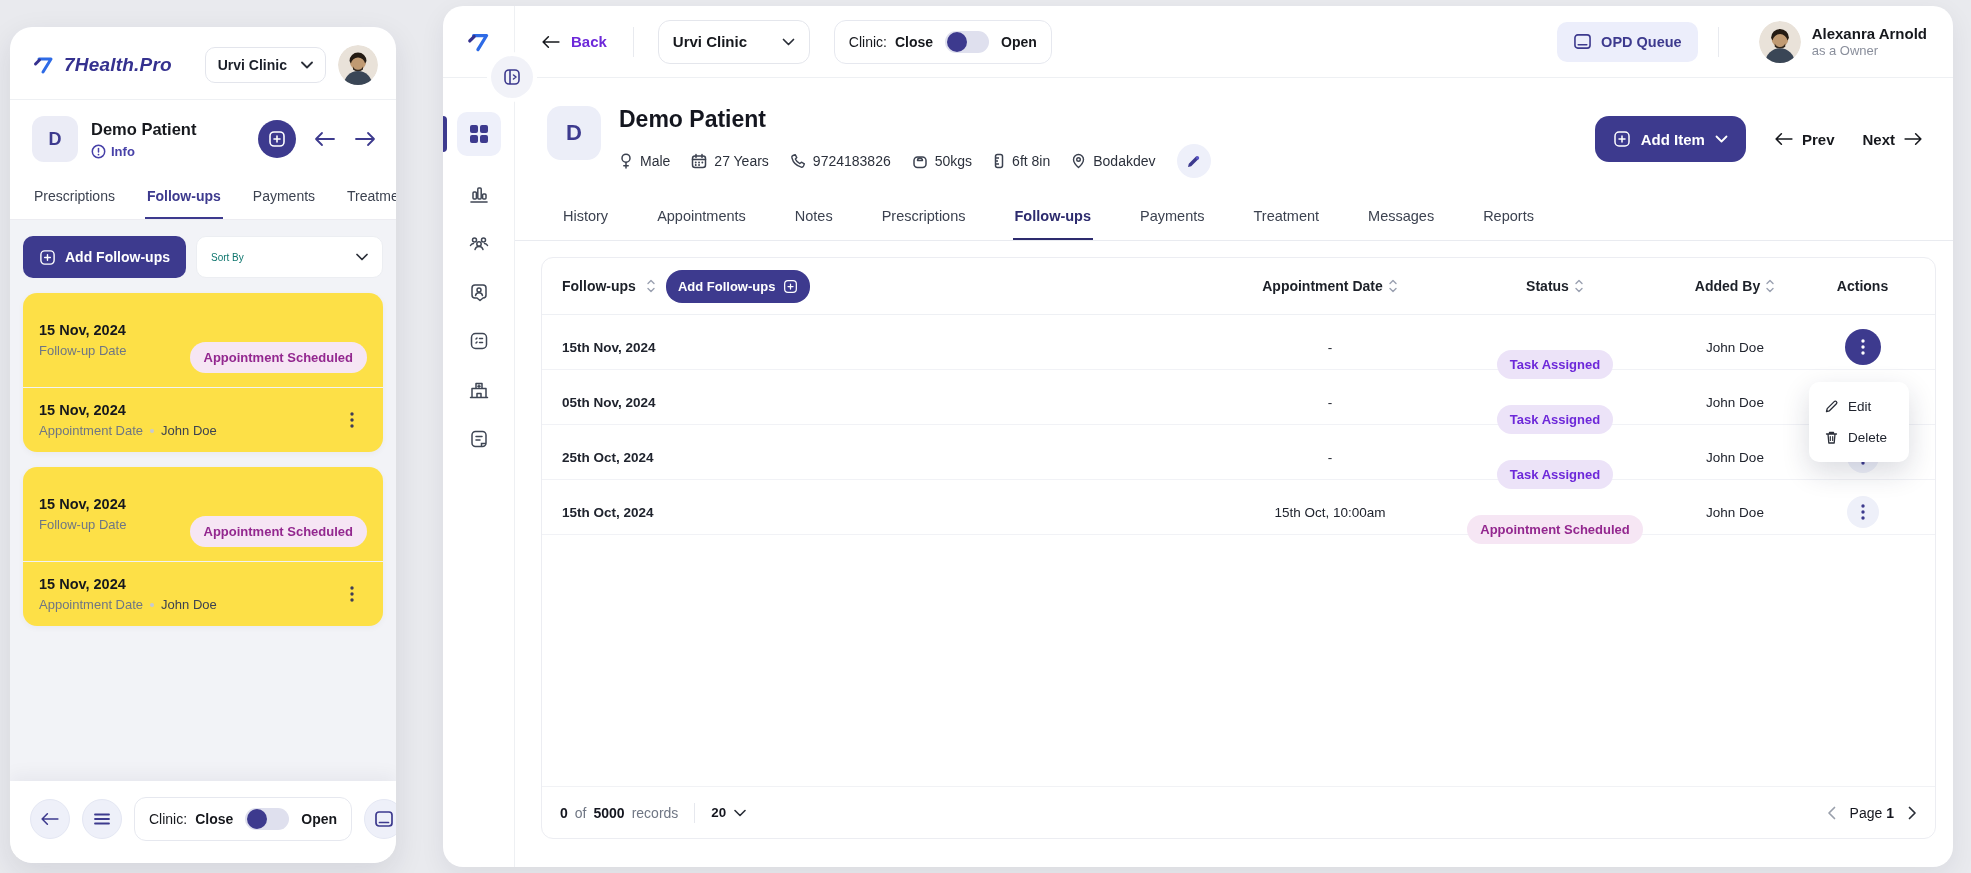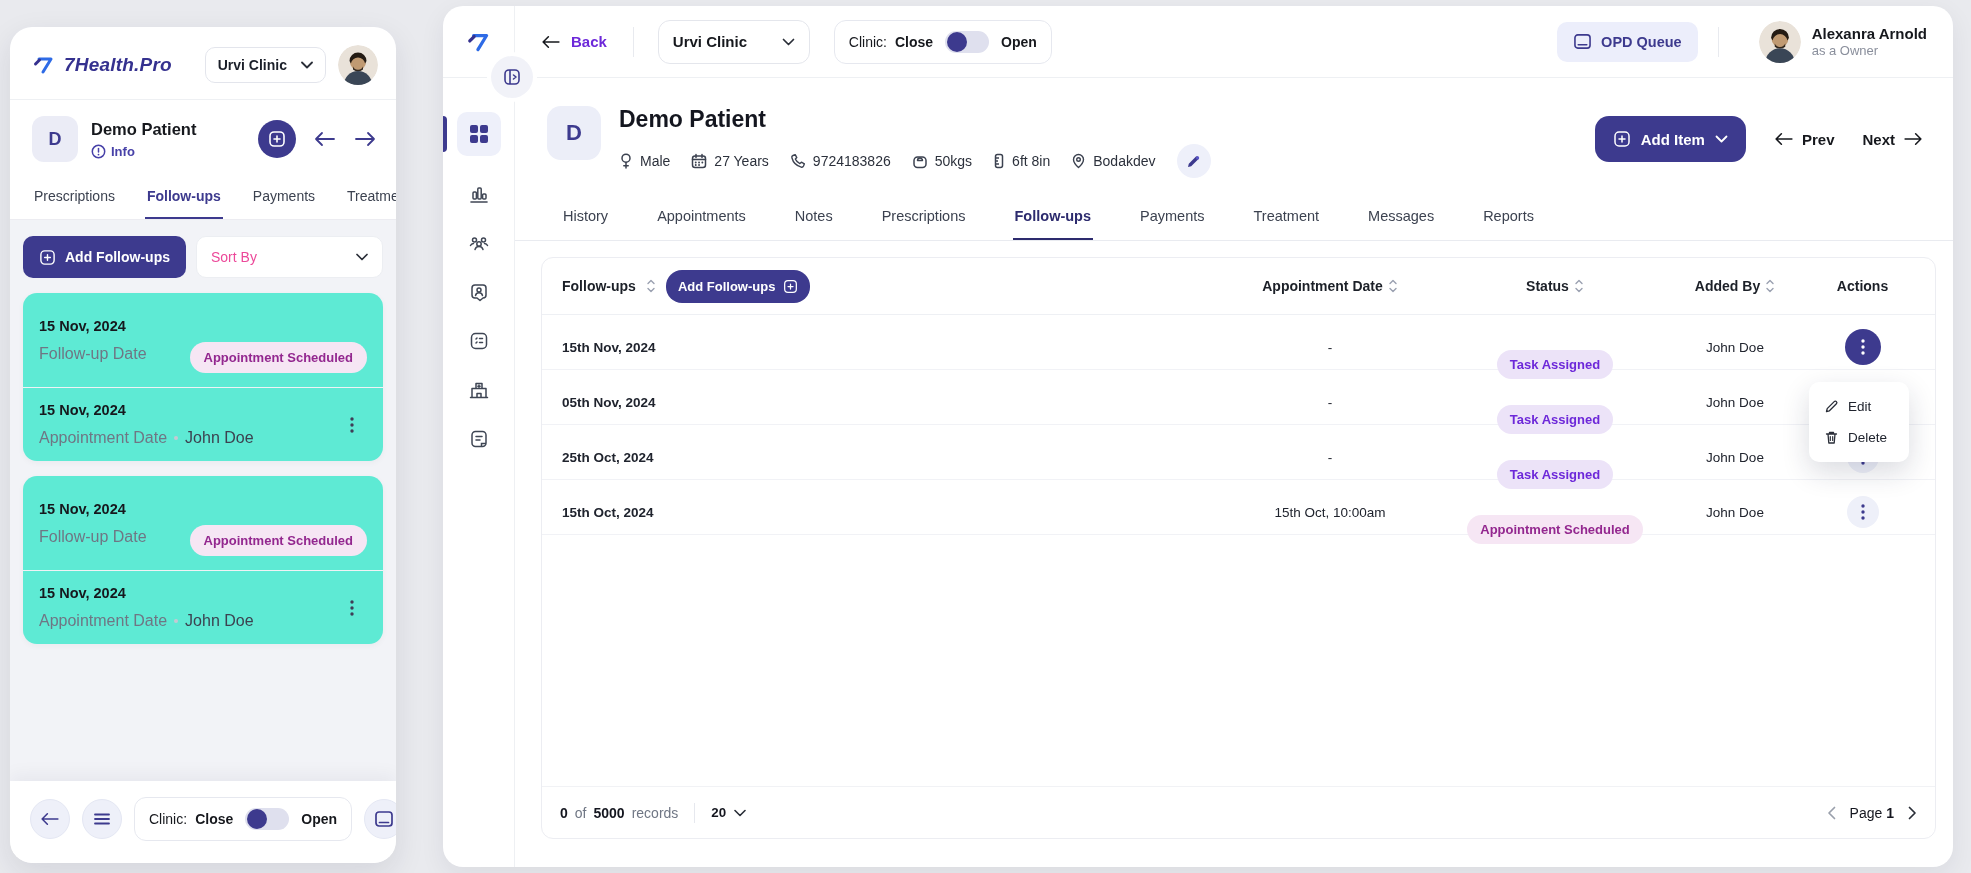--- a/index.html
+++ b/index.html
@@ -31,26 +31,26 @@
   .pt-info{ display:flex; align-items:center; gap:5px; margin-top:5px; color:#4741a8; font-size:13px; font-weight:600; }
   .lp-patient-right{ margin-left:auto; display:flex; align-items:center; gap:18px; }
   .plus-circle{ width:38px; height:38px; border-radius:50%; background:var(--primary,#3d3a8e); display:flex; align-items:center; justify-content:center; }
   .nav-arrow{ color:var(--primary,#3d3a8e); display:flex; }
   .lp-tabs{ display:flex; gap:28px; padding:6px 20px 0 22px; border-bottom:1px solid #ececf1; white-space:nowrap; overflow:hidden; }
   .lp-tab{ font-size:14px; color:#3c4250; padding:10px 2px 13px; border-bottom:2.5px solid transparent; }
   .lp-tab.active{ color:var(--primary,#3d3a8e); font-weight:700; border-bottom-color:var(--primary,#3d3a8e); }
   .lp-body{ flex:1; background:#f2f3f7; padding:16px 13px 10px; overflow:hidden; }
   .lp-controls{ display:flex; gap:10px; }
   .btn-primary{ display:flex; align-items:center; gap:9px; background:var(--primary,#3d3a8e); color:#fff; border-radius:10px; height:42px; padding:0 16px; font-size:14px; font-weight:600; }
-  .sort-select{ flex:1; display:flex; align-items:center; justify-content:space-between; background:#fff; border:1px solid #eceef2; border-radius:10px; height:42px; padding:0 14px; font-size:14px; color:#ec4899; }
-  .fu-card{ background:#5eead4; border-radius:14px; margin-top:15px; box-shadow:0 2px 6px rgba(25,28,60,.04); }
+  .sort-select{ flex:1; display:flex; align-items:center; justify-content:space-between; background:#fff; border:1px solid #eceef2; border-radius:10px; height:42px; padding:0 14px; font-size:10px; color:#0f766e; }
+  .fu-card{ background:#fde047; border-radius:14px; margin-top:15px; box-shadow:0 2px 6px rgba(25,28,60,.04); }
   .fu-row{ display:flex; align-items:center; padding:14px 16px; }
   .fu-row + .fu-row{ border-top:1px solid #f1f2f5; }
   .fu-date{ font-size:14.5px; font-weight:700; color:#16181d; }
-  .fu-label{ font-size:16px; color:#6f7684; margin-top:11px; display:flex; align-items:center; gap:7px; }
+  .fu-label{ font-size:13px; color:#6f7684; margin-top:5px; display:flex; align-items:center; gap:7px; }
   .fu-sep{ width:4px; height:4px; border-radius:50%; background:#c6c9d2; display:inline-block; }
   .fu-by{ color:#3c4250; }
   .fu-right{ margin-left:auto; }
   .badge{ display:inline-block; padding:8px 14px; border-radius:17px; font-size:13px; font-weight:600; white-space:nowrap;margin-top:35px; }
   .badge--sched{ background:var(--badge-sched-bg,#f6e6f4); color:var(--badge-sched-text,#93278f); }
   .badge--task{ background:var(--badge-task-bg,#ece3f8); color:var(--badge-task-text,#6d28d9); }
   .kebab{ width:30px; height:30px; border-radius:50%; display:flex; align-items:center; justify-content:center; color:#3f3d56; }
   .lp-bottom{ background:#fff; border-radius:0 0 22px 22px; padding:16px 20px 22px; display:flex; align-items:center; gap:12px; box-shadow:0 -6px 18px rgba(25,28,60,.05); }
   .circle-btn{ width:40px; height:40px; border-radius:50%; background:#eef0f9; border:1px solid #e4e7f3; display:flex; align-items:center; justify-content:center; color:var(--primary,#3d3a8e); flex:none; }
   .toggle-pill{ flex:1; display:flex; align-items:center; gap:8px; border:1px solid #e6e8ef; border-radius:12px; height:44px; padding:0 14px; font-size:14px; background:#fff; }

